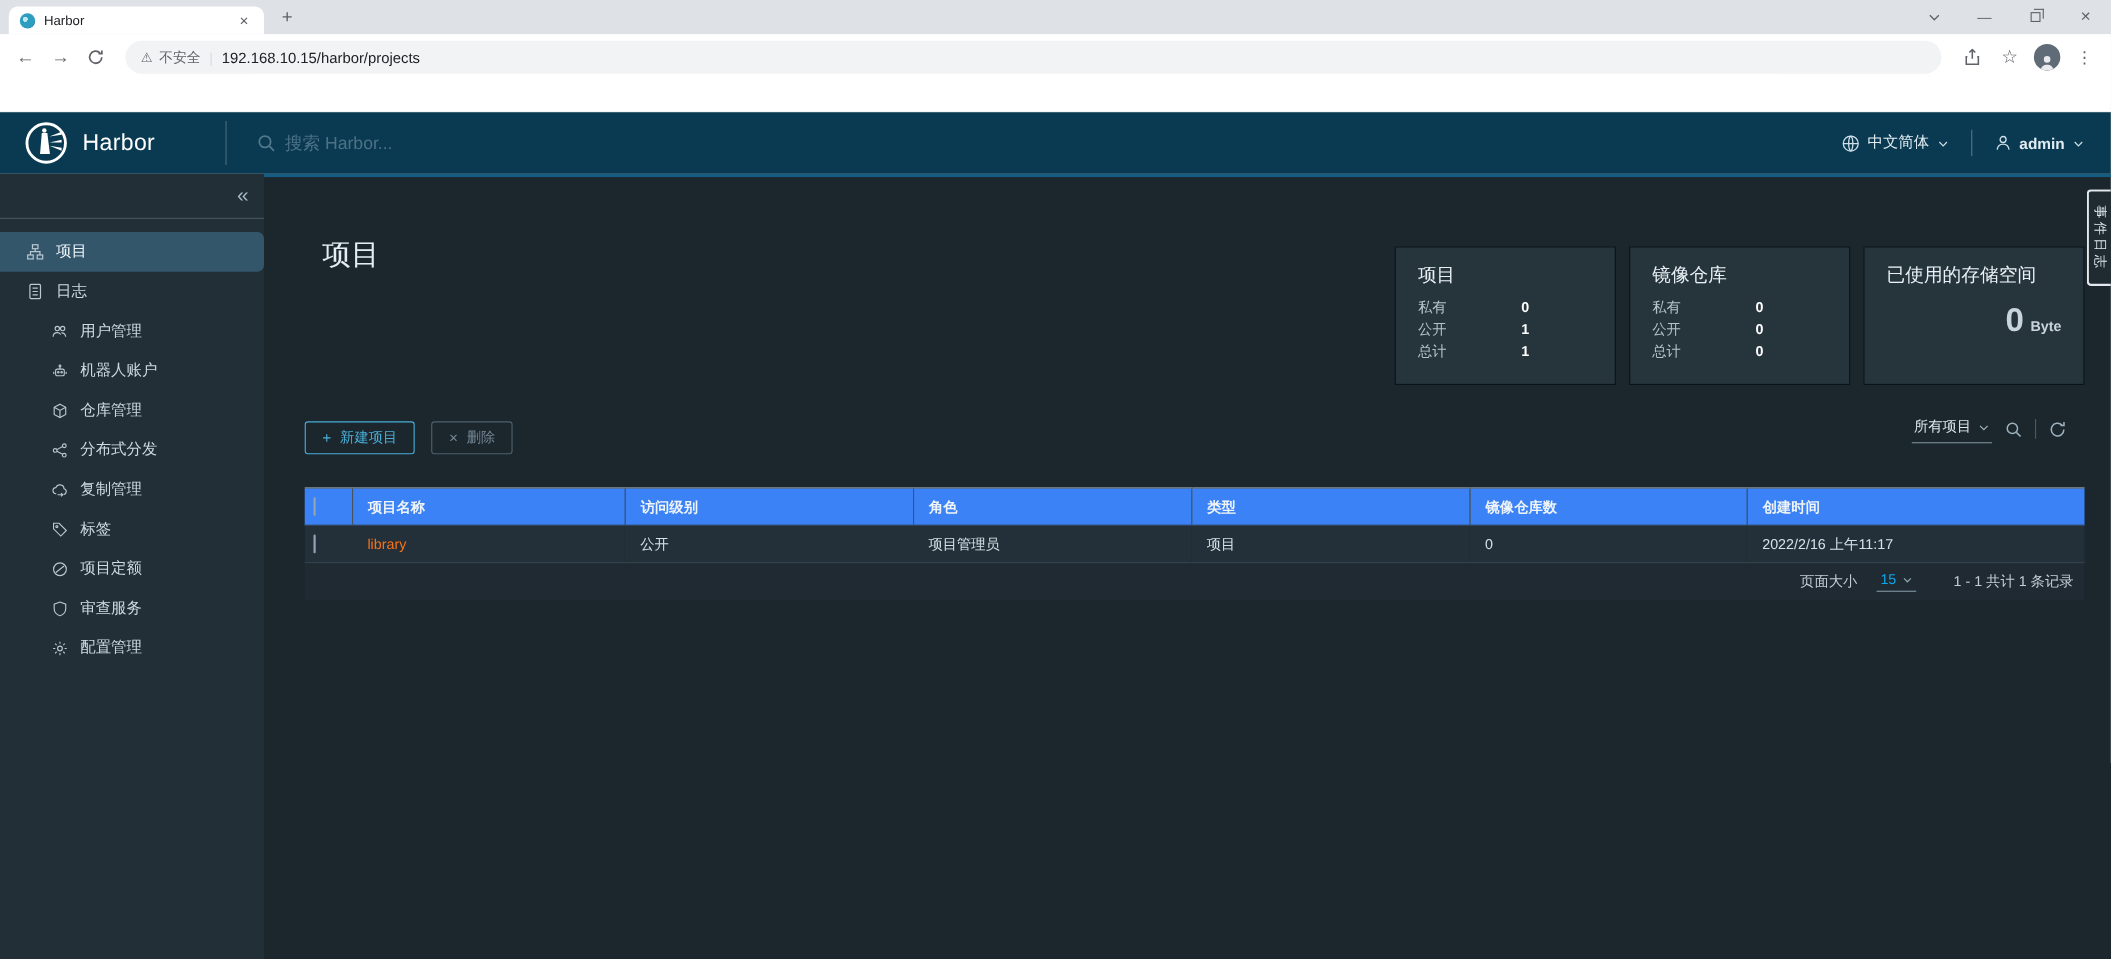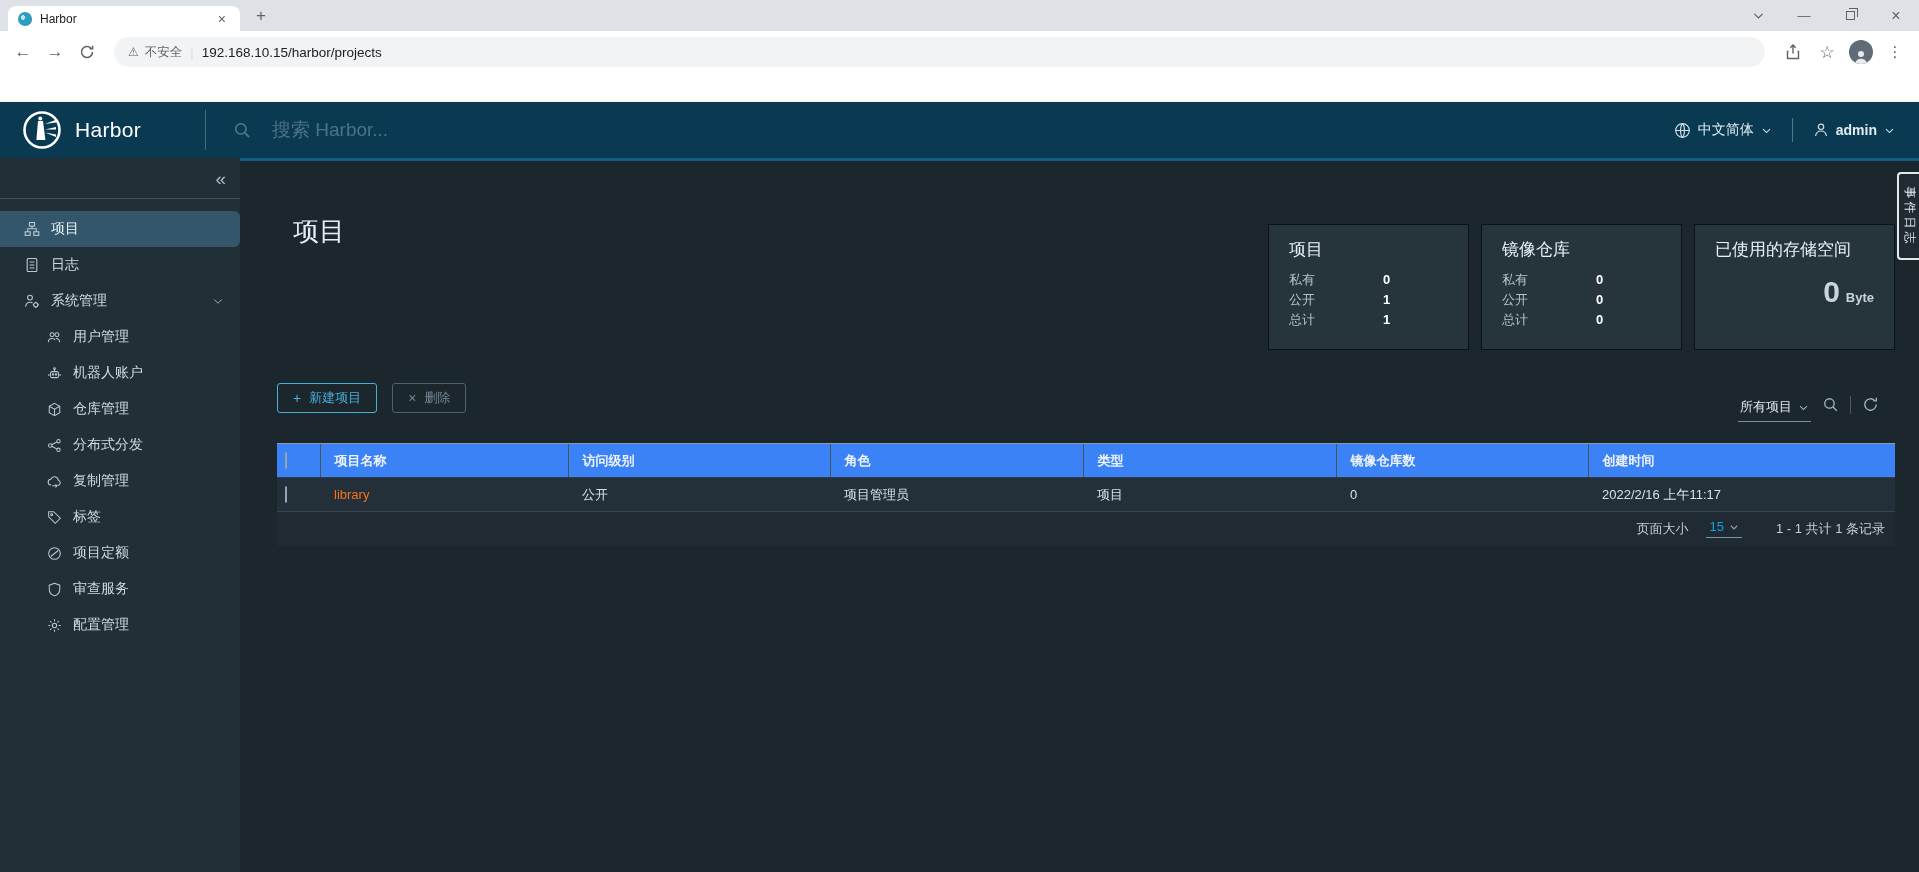--- a/index.html
+++ b/index.html
@@ -36,21 +36,21 @@
   .bookmarks { height:29px; background:#ffffff; border-bottom:1px solid #f1f3f4; }
 
   
   .appheader { height:56px; background:#0a3a51; display:flex; align-items:center; color:#e8f1f5; }
   .brand-zone { width:205px; display:flex; align-items:center; padding-left:22px; flex:none; }
   .logo-svg { width:40px; height:40px; flex:none; }
   .brand-name { font-size:21px; color:#ffffff; margin-left:13px; letter-spacing:.3px; }
   .hdr-div { width:1px; height:40px; background:rgba(255,255,255,.25); flex:none; }
   .hdr-search { display:flex; align-items:center; margin-left:27px; flex:1; }
   .hdr-search svg { stroke:#53788c; }
-  .search-ph { color:#4d7186; font-size:19px; margin-left:21px; }
+  .search-ph { color:#4d7186; font-size:16px; margin-left:8px; }
   .hdr-right { display:flex; align-items:center; margin-right:24px; }
   .hdr-item { display:flex; align-items:center; gap:7px; font-size:14px; color:#e2edf3; }
   .hdr-item svg { stroke:#cfe0e8; }
   .hdr-div2 { width:1px; height:24px; background:rgba(255,255,255,.3); margin:0 20px; }
   .hdr-user { font-weight:bold; }
 
   
   .appbody { display:flex; height:714px; }
   .sidebar { width:240px; background:#232f37; flex:none; display:flex; flex-direction:column; }
   .collapse-row { height:40px; display:flex; align-items:center; justify-content:flex-end; padding-right:14px; }
@@ -78,21 +78,21 @@
   .storage-num { font-size:30px; font-weight:bold; }
   .storage-unit { font-size:13px; font-weight:bold; margin-left:6px; }
 
   .actions { position:absolute; left:37px; top:225px; display:flex; gap:15px; }
   .btn { height:30px; border-radius:3px; padding:0 15px; font-size:13px; display:flex; align-items:center; gap:8px;
          background:transparent; }
   .btn-new { border:1px solid #49afd9; color:#49afd9; }
   .btn-del { border:1px solid #4f616d; color:#748794; }
   .btn-glyph { font-size:14px; }
 
-  .filters { position:absolute; right:40px; top:238px; display:flex; gap:11px; }
+  .filters { position:absolute; right:40px; top:219px; display:flex; align-items:center; gap:11px; }
   .filter-select { display:flex; align-items:center; gap:6px; font-size:13px; color:#dce5ea;
                    border-bottom:1px solid #7a8f9b; padding:2px 2px 5px; }
   .filters svg { stroke:#9fb3bf; fill:none; }
   .f-div { width:1px; height:18px; background:#4a5a64; }
 
   .table-wrap { position:absolute; left:37px; right:24px; top:285px; }
   table { width:100%; border-collapse:collapse; table-layout:fixed; }
   thead tr { background:#3b82f6; }
   thead th { border-top:1px solid #8b9aa4; border-bottom:1px solid #323e47; height:34px; text-align:left;
              font-size:13px; color:#eef4f8; padding-left:14px; }
@@ -233,32 +233,20 @@
             <path d="M8 5.1v2.6M3.7 10.8V7.7h8.6v3.1"></path>
           </svg>
         <span>项目</span>
       </div>
       <div class="nav-item">
         <svg width="16" height="16" viewBox="0 0 16 16">
             <rect x="3.2" y="1.5" width="9.6" height="13" rx="1"></rect>
             <path d="M5.6 5h4.8M5.6 8h4.8M5.6 11h4.8"></path>
           </svg>
         <span>日志</span>
-      </div>
-      <div class="nav-item">
-        <svg width="16" height="16" viewBox="0 0 16 16">
-            <circle cx="6" cy="4.6" r="2.4"></circle>
-            <path d="M1.6 13.6c.4-3 2-4.4 4.4-4.4 1 0 1.9.2 2.6.7"></path>
-            <circle cx="11.8" cy="11.8" r="2.1"></circle>
-            <path d="M11.8 8.7v1M11.8 13.9v1M8.7 11.8h1M13.9 11.8h1"></path>
-          </svg>
-        <span>系统管理</span>
-        <svg class="nav-caret" width="12" height="12" viewBox="0 0 16 16" stroke-width="1.5">
-            <path d="M3 6l5 5 5-5"></path>
-          </svg>
       </div>
 
       <div class="nav-item nav-sub">
         <svg width="15" height="15" viewBox="0 0 16 16">
             <circle cx="5.4" cy="5" r="2.1"></circle>
             <circle cx="10.6" cy="5" r="2.1"></circle>
             <path d="M1.4 13c0-2.6 1.8-4 4-4 1.4 0 2.6.6 3.3 1.7M9.4 9.2c2.2-.2 4 1.2 4.2 3.8"></path>
           </svg>
         <span>用户管理</span>
       </div>

